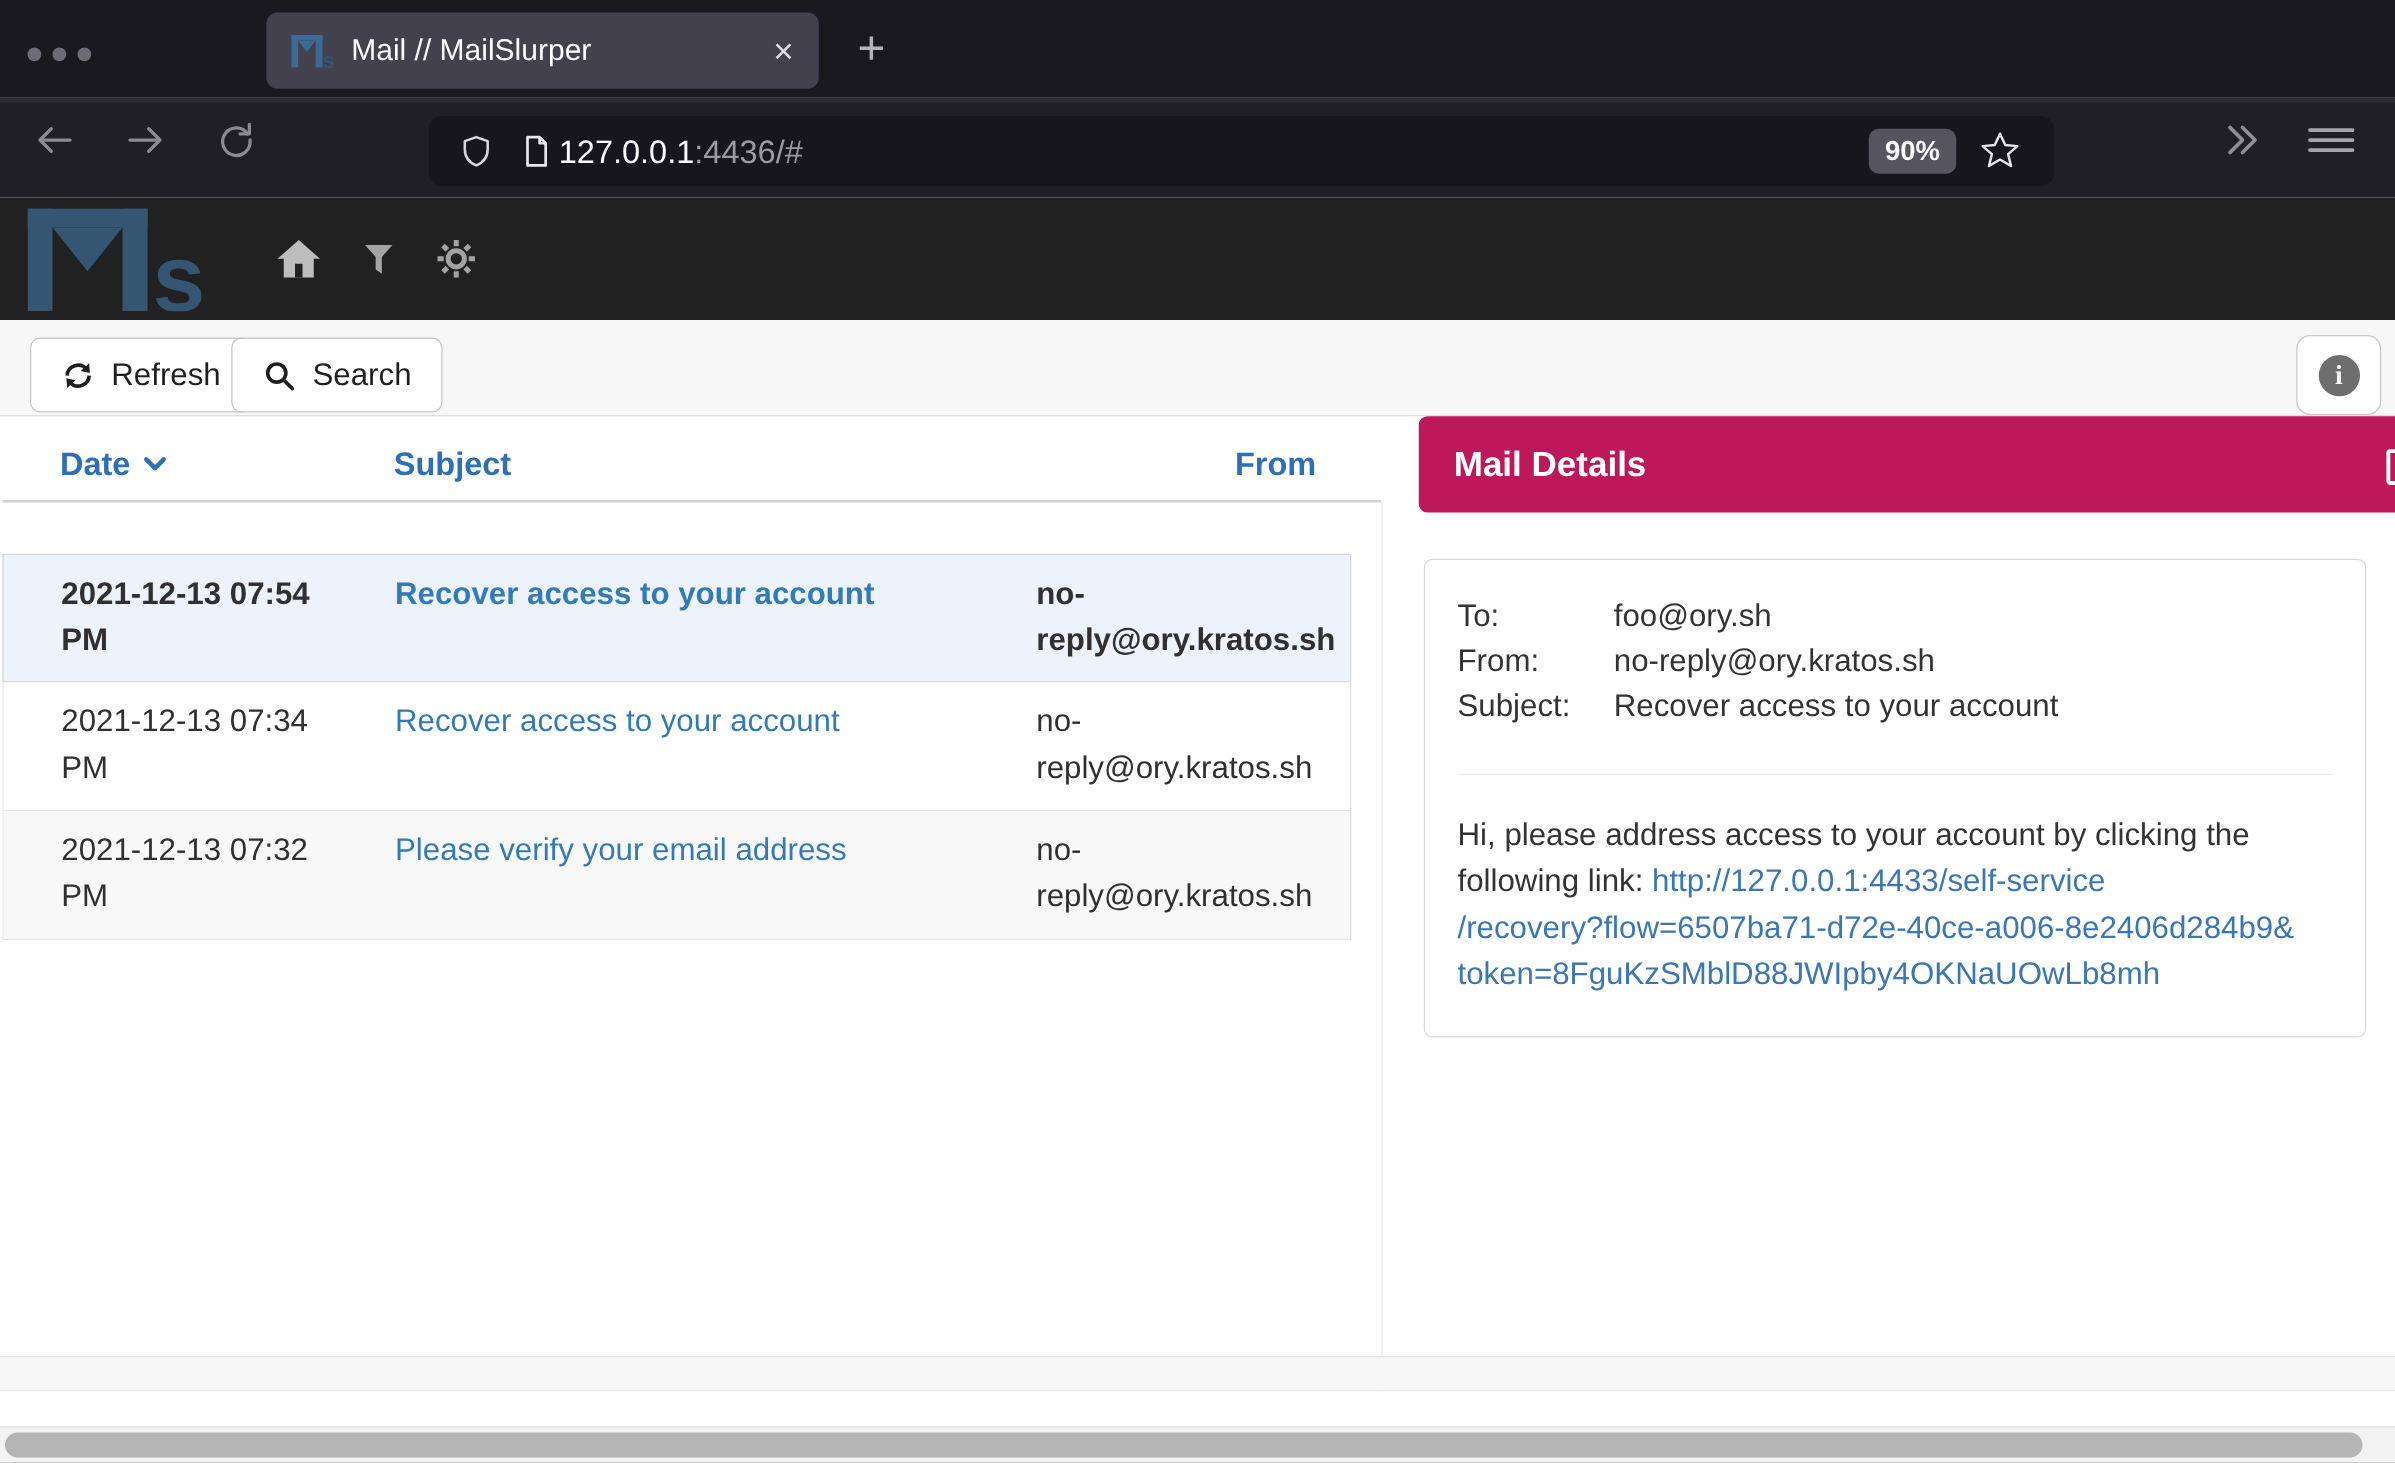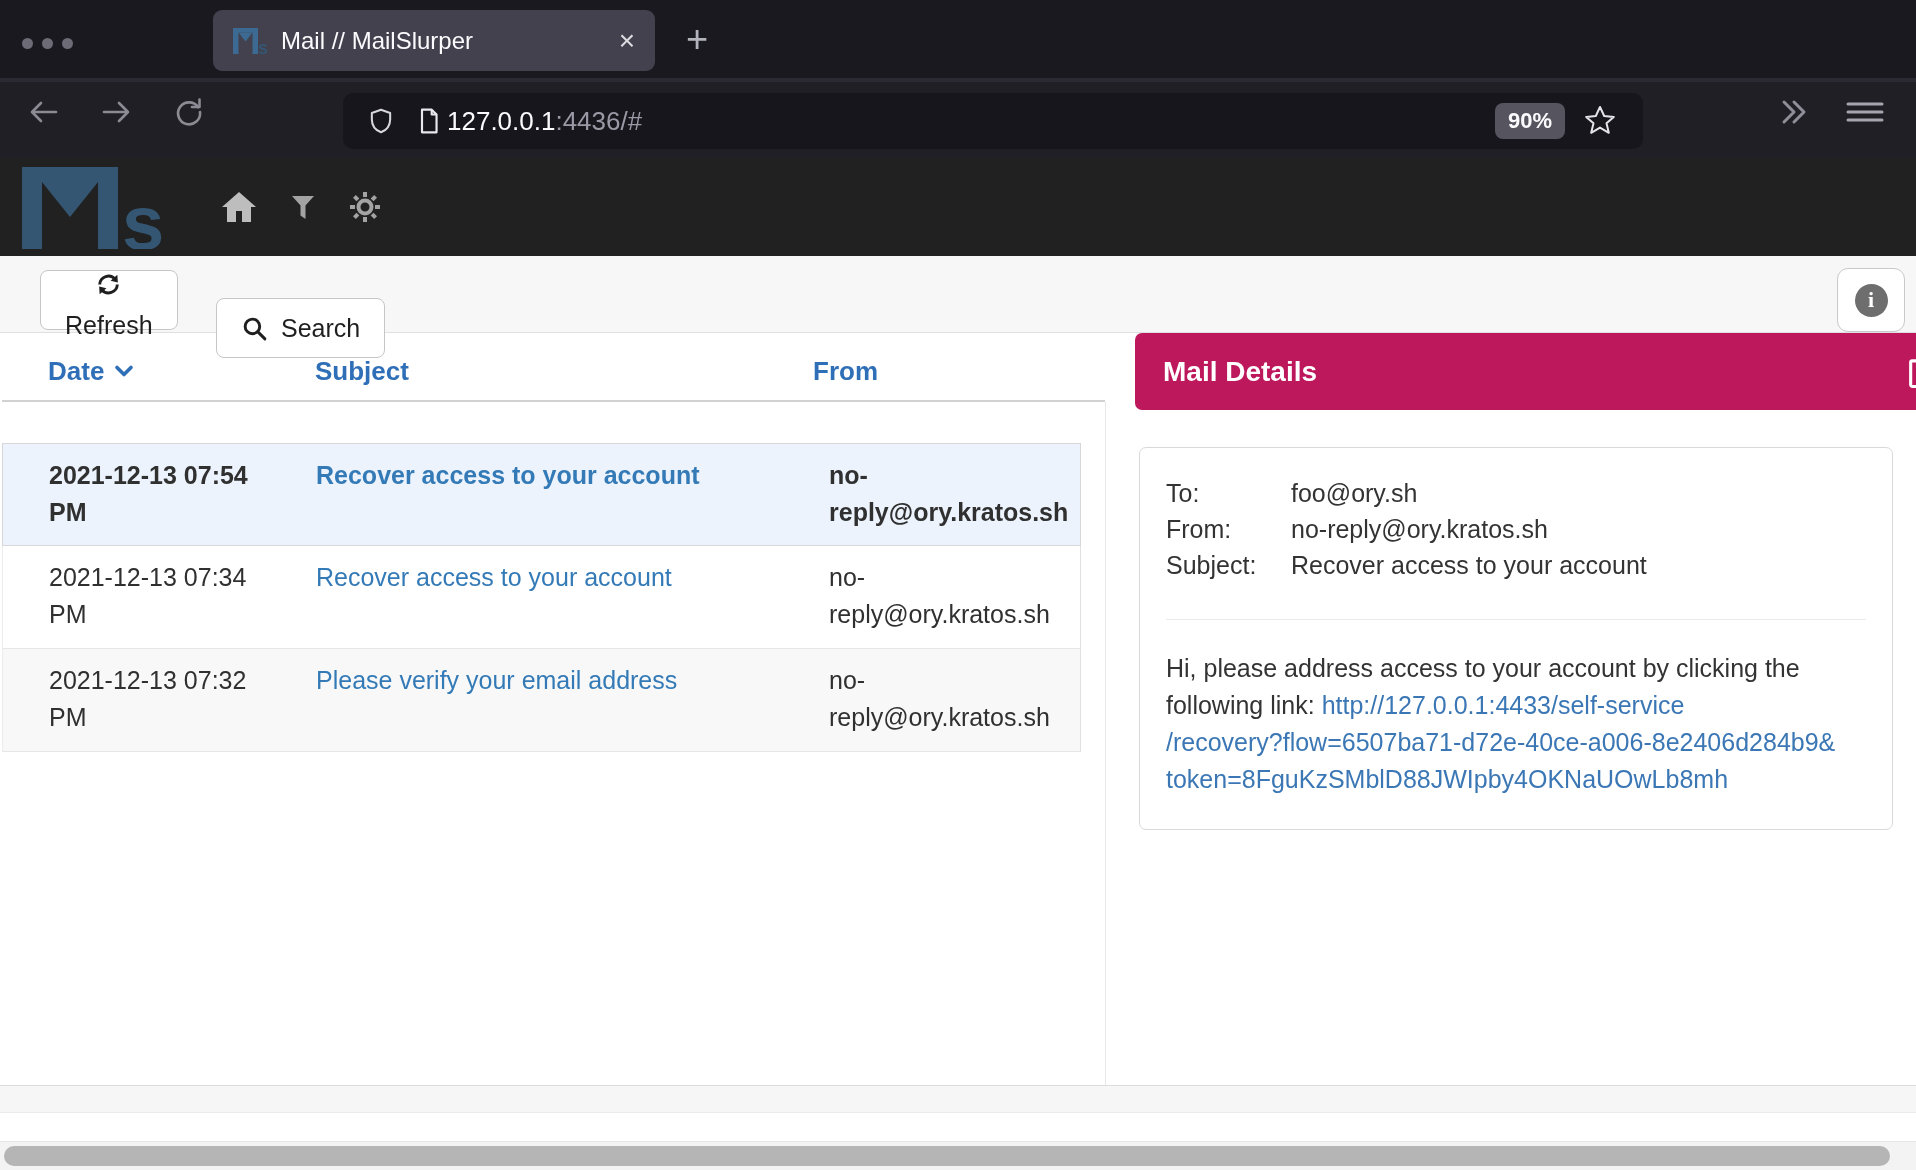--- a/index.html
+++ b/index.html
@@ -38,34 +38,34 @@
   .hbtn.home { left:220px; }
   .hbtn.filter { left:290px; }
   .hbtn.gear { left:348px; }
 
   
   .toolbar { position:absolute; left:0; top:256px; width:1916px; height:77px; background:#f7f7f7;
              border-bottom:1px solid #e0e0e0; }
   .btn { position:absolute; top:14px; height:60px; background:#fff; border:1px solid #c6c6c6;
          border-radius:8px; display:flex; align-items:center; gap:13px; padding:0 24px;
          font-size:25px; color:#1f1f1f; }
-  .btn-refresh { left:40px;flex-direction:column; }
-  .btn-search { left:216px;margin-top:28px; }
+  .btn-refresh { left:24px; }
+  .btn-search { left:185px; }
   .info-btn { position:absolute; left:1837px; top:12px; width:68px; height:64px; background:#fff;
               border:1px solid #c9c9c9; border-radius:11px; display:flex; align-items:center;
               justify-content:center; }
   .info-circle { width:33px; height:33px; border-radius:50%; background:#6e6e6e; color:#fff;
                  font-size:22px; font-weight:700; font-family:"Liberation Serif", serif;
                  display:flex; align-items:center; justify-content:center; }
 
   
   .col-label { position:absolute; top:356px; font-size:26px; font-weight:700; color:#2f6fb7; }
   .col-date { left:48px; display:flex; align-items:center; gap:10px; }
   .col-subject { left:315px; }
-  .col-from { left:813px; width:240px; text-align:left; }
+  .col-from { left:813px; width:240px; text-align:right; }
   .list-underline { position:absolute; left:2px; top:400px; width:1103px; height:2px; background:#d2d2d2; }
 
   .mail-rows { position:absolute; left:2px; top:443px; width:1079px; }
   .mail-row { position:relative; height:103px; background:#fff; border-bottom:1px solid #e6e6e6;
               border-left:1px solid #ececec; border-right:1px solid #e0e0e0; }
   .mail-row.striped { background:#f8f8f8;padding-left:12px; }
   .mail-row.selected { background:#ecf3fc; border:1px solid #d7d7d7; }
   .mail-row.selected .cell { font-weight:700; }
   .cell { position:absolute; top:13px; font-size:25px; line-height:37px; color:#303030; }
   .cell-date { left:46px; width:228px; }

